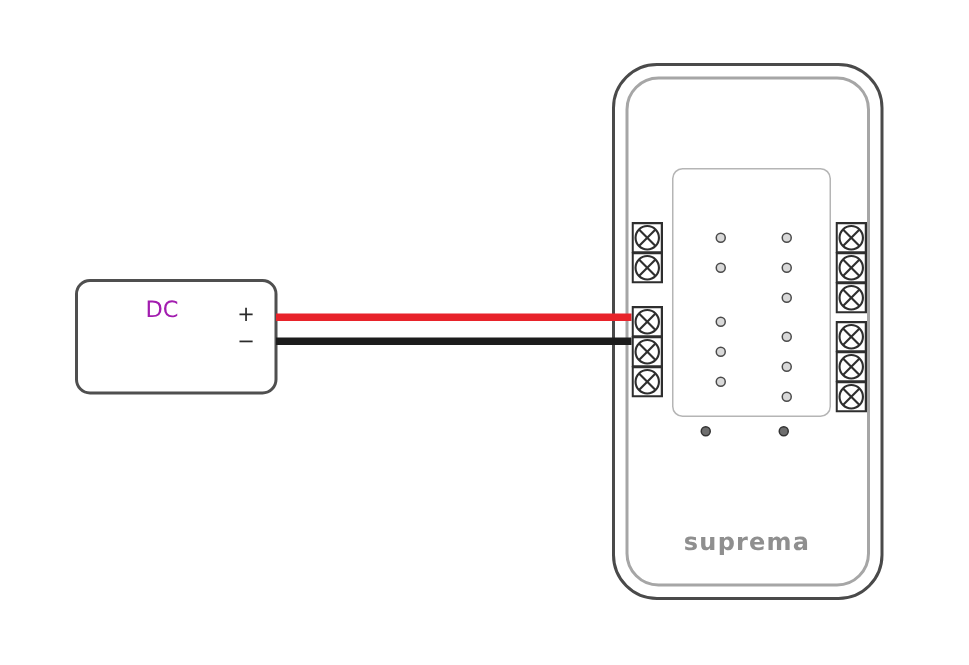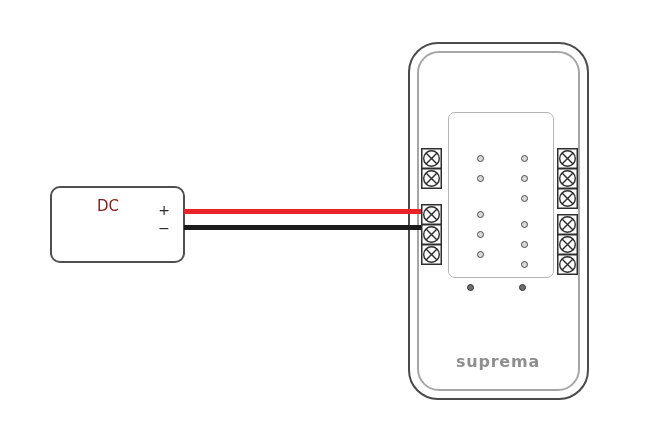--- a/index.html
+++ b/index.html
@@ -8,21 +8,21 @@
   .abs{position:absolute;}
   .c{position:absolute;transform:translate(-50%,-50%);white-space:nowrap;}
   .vl{position:absolute;transform:translate(-50%,-50%) rotate(90deg);white-space:nowrap;
       font-weight:bold;font-size:11px;color:#1a1a1a;letter-spacing:.3px;}
   .pl{position:absolute;transform:translateY(-50%);font-size:10px;color:#1a1a1a;white-space:nowrap;}
   .pin{position:absolute;width:7px;height:7px;border-radius:50%;border:1px solid #4a4a4a;
        background:#d9d9d9;box-sizing:border-box;z-index:5;}
   .wire{position:absolute;height:5px;z-index:3;}
   .dc-box{position:absolute;left:50px;top:186px;width:135px;height:77px;border:2px solid #4f4f4f;
           border-radius:10px;background:#fff;box-sizing:border-box;}
-  .dc-name{left:58px;top:196px;width:100px;text-align:center;font-size:15px;line-height:21px;color:#7f1d1d;}
+  .dc-name{left:58px;top:196px;width:100px;text-align:center;font-size:15px;line-height:21px;color:#a21caf;}
   .dev-outer{position:absolute;left:408px;top:42px;width:181px;height:358px;border:2px solid #4a4a4a;
              border-radius:30px;background:#fff;box-sizing:border-box;z-index:1;}
   .dev-inner{position:absolute;left:417px;top:51px;width:163px;height:340px;border:2px solid #a6a6a6;
              border-radius:22px;box-sizing:border-box;z-index:1;}
   .panel{position:absolute;left:448px;top:112px;width:106px;height:166px;border:1.5px solid #b5b5b5;
          border-radius:7px;box-sizing:border-box;z-index:2;}
   .screw-col{position:absolute;display:flex;flex-direction:column;z-index:4;}
   .screw{width:21px;height:21px;}
   .screw + .screw{margin-top:-1px;}
   .screw svg{display:block;}

